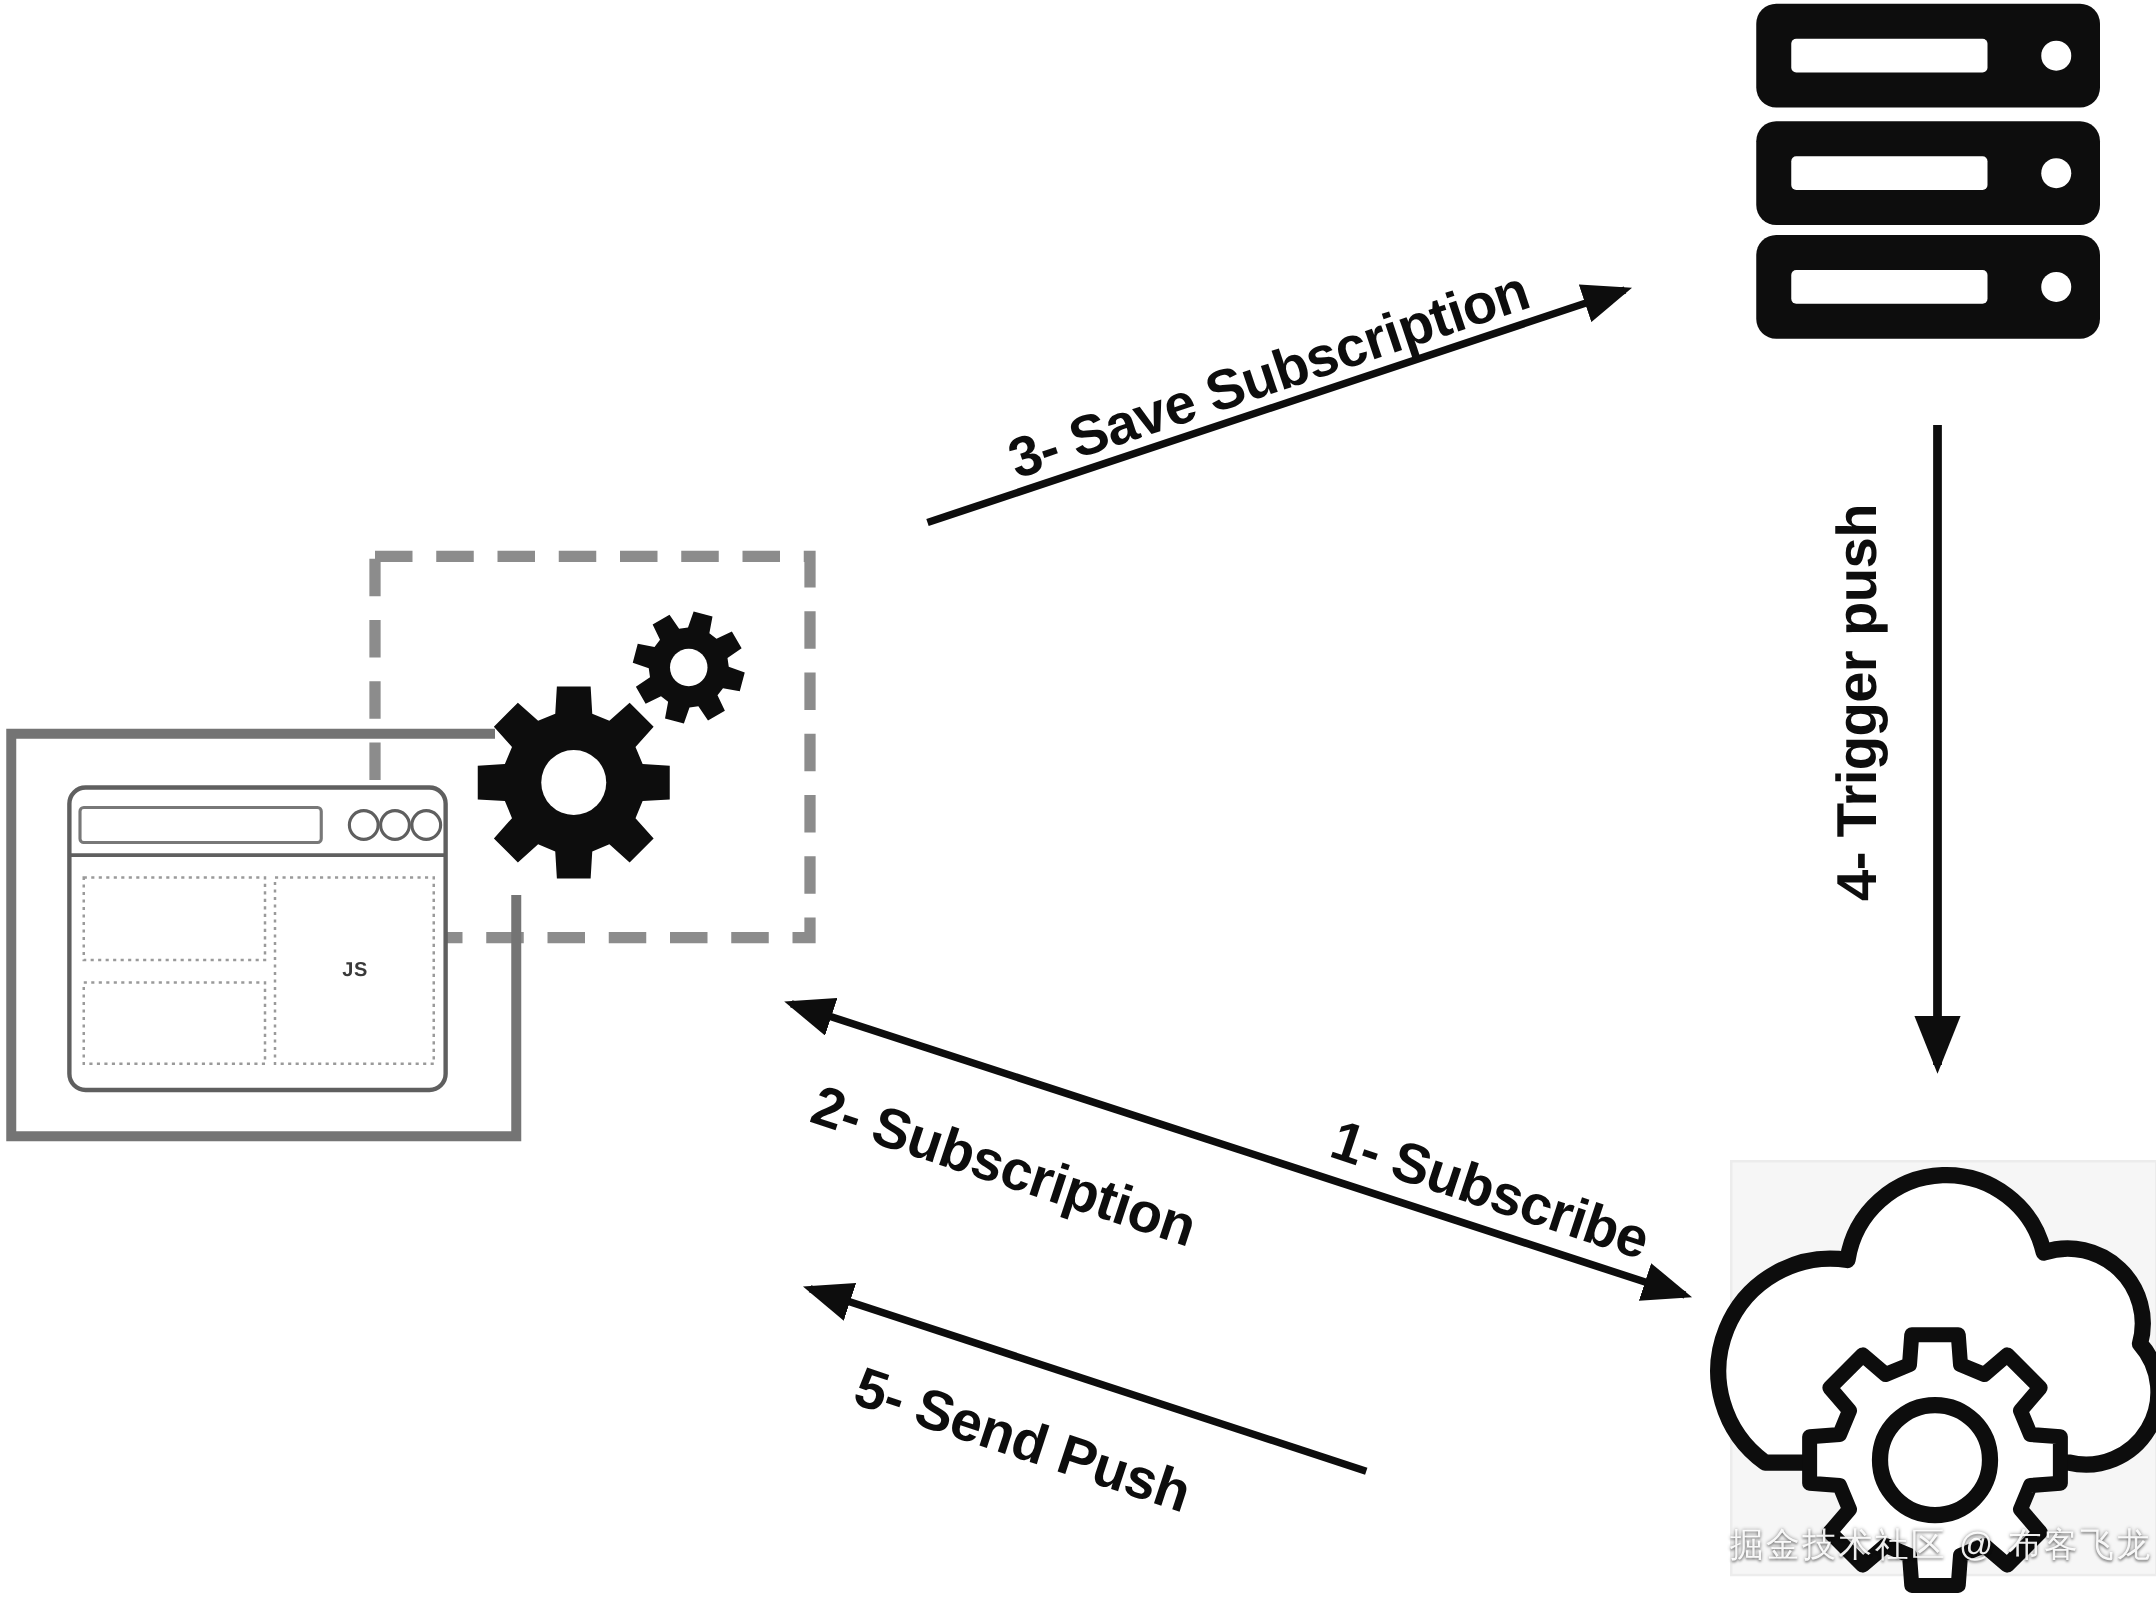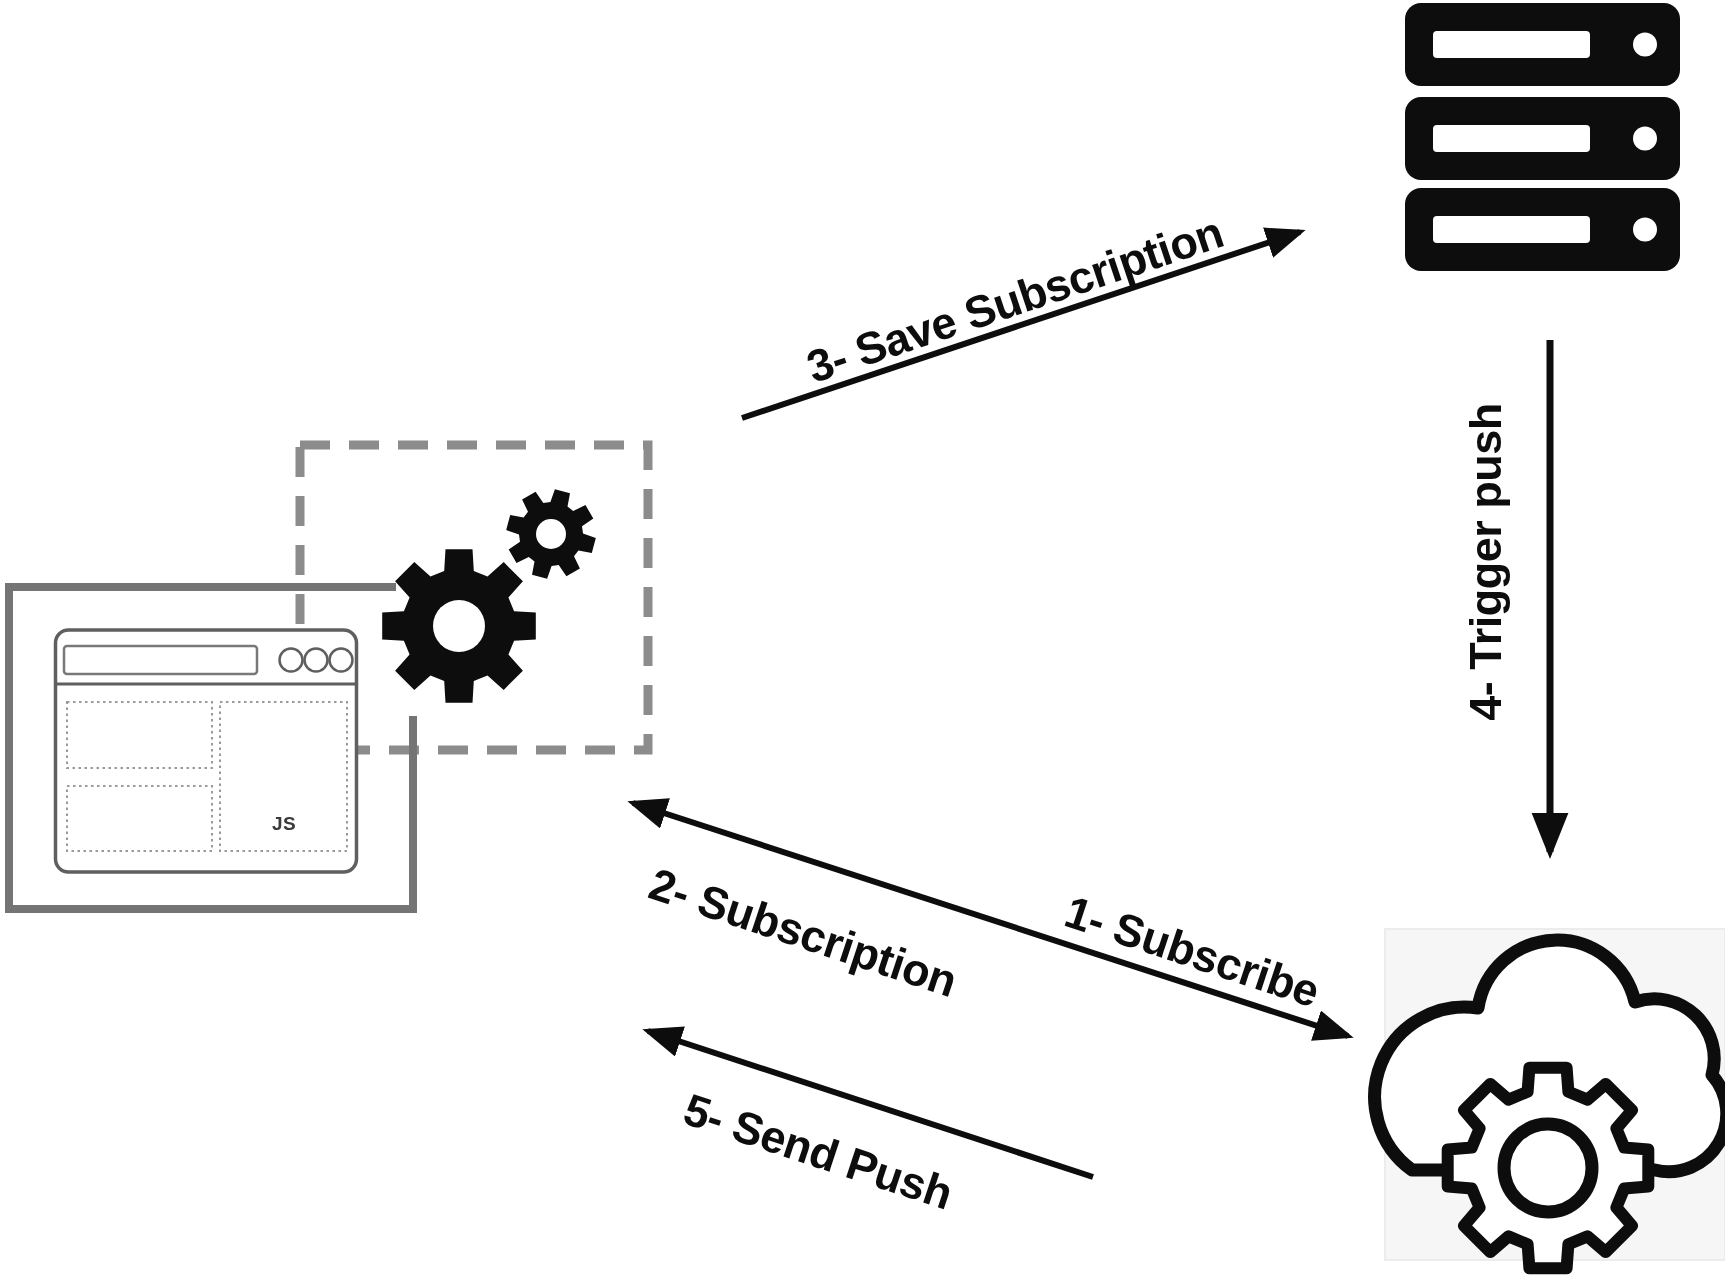--- a/index.html
+++ b/index.html
@@ -2,22 +2,22 @@
 <html><head>
 <meta charset="utf-8">
 <style>
   html,body{margin:0;padding:0;background:#fff;}
   #stage{position:relative;width:1725px;height:1279px;background:#ffffff;overflow:hidden;
          font-family:"Liberation Sans",sans-serif;}
   #diagram-svg{position:absolute;left:0;top:0;width:1725px;height:1279px;}
   .lbl{position:absolute;font-weight:700;font-size:45px;color:#0d0d0d;white-space:nowrap;
        letter-spacing:-0.5px;transform:translate(-50%,-50%) rotate(var(--r,0deg));
        font-family:"Liberation Sans",sans-serif;}
-  .js-lbl{position:absolute;font-weight:700;font-size:19px;color:#3a3a3a;letter-spacing:0.5px;
-       transform:translate(-50%,-50%);font-family:"Liberation Sans",sans-serif;margin-top:47px;}
+  .js-lbl{position:absolute;font-weight:700;font-size:16px;color:#3a3a3a;letter-spacing:0.5px;
+       transform:translate(-50%,-50%);font-family:"Liberation Sans",sans-serif;}
   .wm{position:absolute;font-weight:400;font-size:27px;color:rgba(255,255,255,0.93);
       letter-spacing:2px;white-space:nowrap;transform:translate(-50%,-50%);
       text-shadow:0 0 3px rgba(0,0,0,0.45),0 1px 2px rgba(0,0,0,0.35);
       font-family:"Liberation Sans","DejaVu Sans",sans-serif;}
 </style>
 </head>
 <body>
 
 <div id="stage">
 
@@ -89,13 +89,14 @@
   </svg>
 
   <div class="lbl" style="left:1015px;top:300px;--r:-18.5deg;">3- Save Subscription</div>
   <div class="lbl" style="left:803px;top:933px;--r:18.3deg;">2- Subscription</div>
   <div class="lbl" style="left:1192px;top:952px;--r:18.3deg;">1- Subscribe</div>
   <div class="lbl" style="left:818px;top:1152px;--r:18.3deg;">5- Send Push</div>
   <div class="lbl" style="left:1486px;top:562px;--r:-90deg;">4- Trigger push</div>
 
   <div class="js-lbl" style="left:284px;top:777px;">JS</div>
 
+  <div class="wm" style="left:1553px;top:1236px;">掘金技术社区 @ 布客飞龙</div>
 </div>
 
 </body></html>

